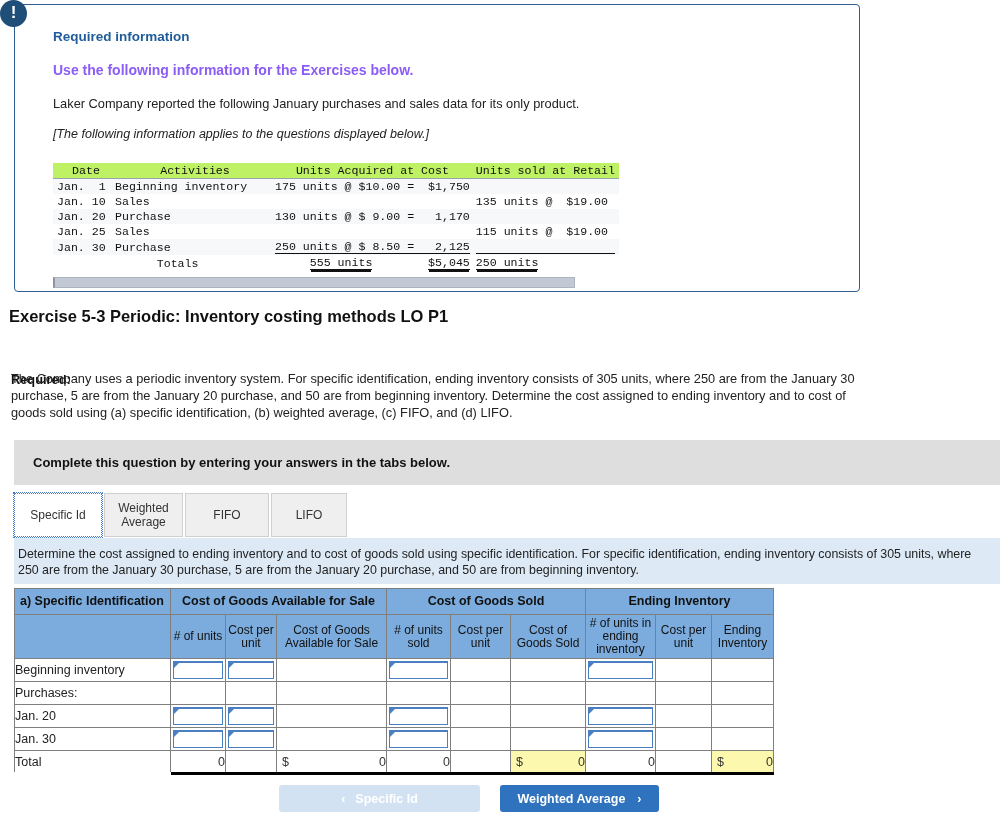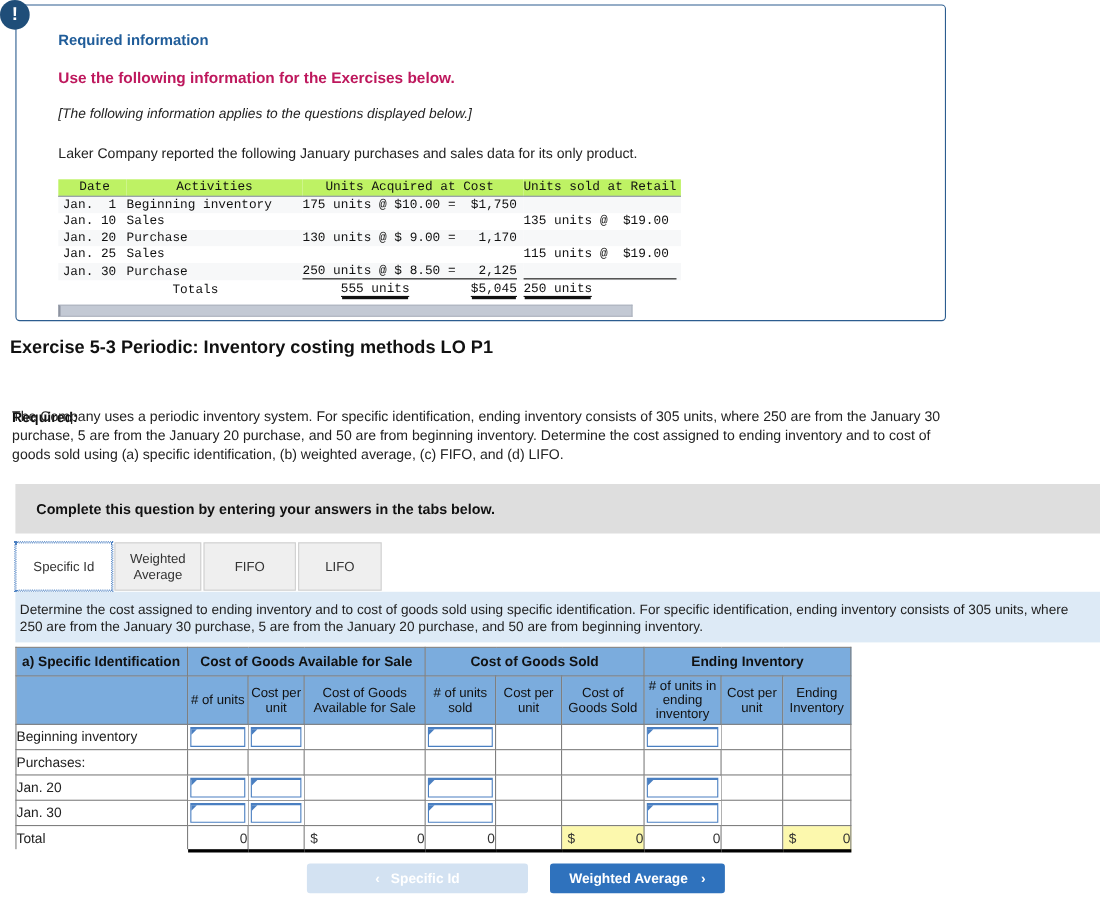--- a/index.html
+++ b/index.html
@@ -41,21 +41,21 @@
     font-family: "Liberation Sans", sans-serif;
   }
   .req-inner { padding: 24px 30px 11px 38px; }
   #req-heading {
     color: #1f5c99;
     font-size: 13.5px;
     font-weight: bold;
     margin: 0 0 18px 0;
   }
   #req-subheading {
-    color: #be185d;
+    color: #8b5cf6;
     font-size: 14px;
     font-weight: bold;
     margin: 0 0 18px 0;
   }
   #req-italic {
     font-size: 12.5px;
     font-style: italic;
     color: #222;
     margin: 0 0 22px 0;
   }
@@ -280,22 +280,22 @@
   #btn-next .chev { margin-left: 12px; }
 </style>
 </head>
 <body>
 
 <div id="req-panel-wrap">
   <div id="req-panel">
     <div class="req-inner">
       <div id="req-heading">Required information</div>
       <div id="req-subheading">Use the following information for the Exercises below.</div>
+      <div id="req-para">Laker Company reported the following January purchases and sales data for its only product.</div>
       <div id="req-italic">[The following information applies to the questions displayed below.]</div>
-      <div id="req-para">Laker Company reported the following January purchases and sales data for its only product.</div>
 
       <table id="data-table">
         <thead>
           <tr>
             <th class="col-date hdr-date">Date</th>
             <th class="col-act hdr-act">Activities</th>
             <th class="col-acq hdr-acq">Units Acquired at Cost</th>
             <th class="col-sold hdr-sold">Units sold at Retail</th>
           </tr>
         </thead>

